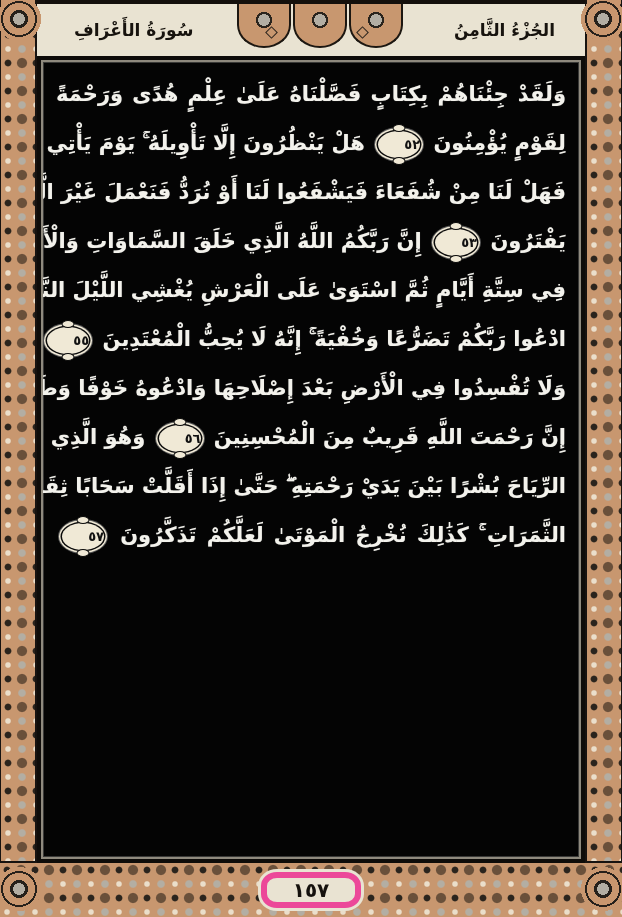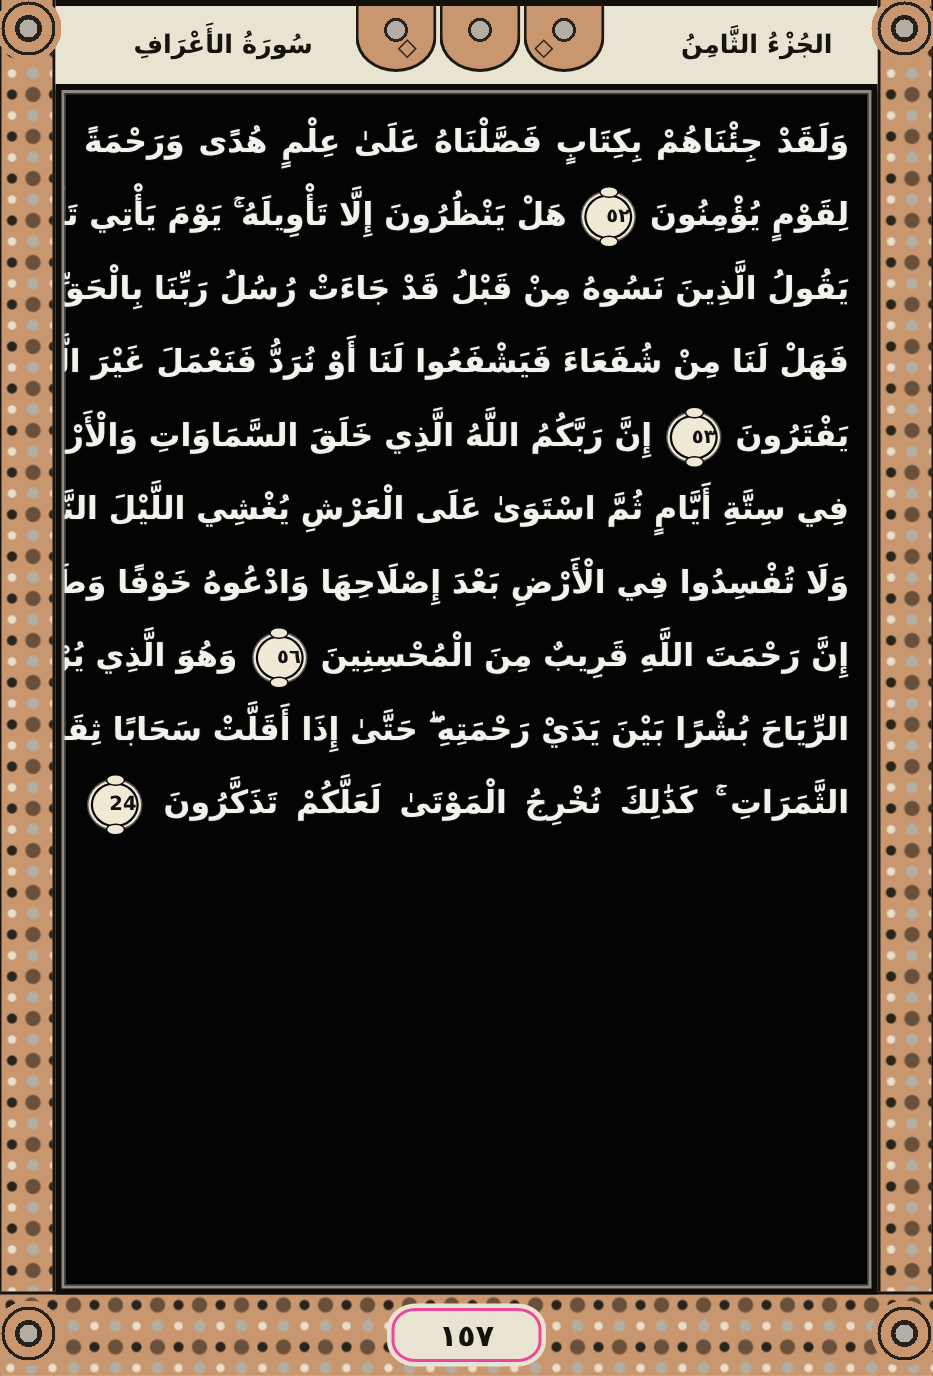--- a/index.html
+++ b/index.html
@@ -43,21 +43,21 @@
   .header-band{
     position:absolute;left:37px;right:37px;top:0;height:60px;
     background:var(--cream);
     border-top:4px solid #14100c;
   }
   .hdr-label{
     position:absolute;top:16px;font-size:17px;font-weight:bold;color:#17130e;
     direction:rtl;white-space:nowrap;letter-spacing:.5px;
   }
   .hdr-juz{right:30px;}
-  .hdr-surah{left:52px;text-align:center;}
+  .hdr-surah{left:37px;text-align:center;}
   .top-ornament{position:absolute;left:200px;top:0;width:172px;height:48px;font-size:0;white-space:nowrap;}
   .arch{
     display:inline-block;width:54px;height:44px;margin-right:2px;
     background:
       radial-gradient(circle at 50% 38%, var(--flower-grey) 0 6px, #2a241d 6px 8px, rgba(0,0,0,0) 8px),
       var(--tan);
     border:2px solid #1c1711;border-top:none;
     border-radius:0 0 56px 56px / 0 0 48px 48px;
   }
   .diamond{
@@ -81,40 +81,40 @@
   .line{
     direction:rtl;unicode-bidi:isolate;
     color:var(--text);
     font-size:21px;font-weight:bold;
     height:49px;line-height:49px;
     text-align:justify;text-align-last:justify;
     white-space:nowrap;
     text-shadow:0 0 1px rgba(255,255,255,.35);
   }
   .ayah{
-    display:inline-block;width:29px;height:27px;border-radius:50%;
+    display:inline-block;width:42px;height:27px;border-radius:50%;
     background:var(--marker-bg);
     box-shadow:0 0 0 1.5px #0a0a0a, 0 0 0 3px var(--marker-bg), 0 0 0 4px #555;
     color:#111;font-size:13px;font-weight:bold;
     line-height:27px;text-align:center;vertical-align:middle;
     position:relative;margin:0 6px;text-shadow:none;
   }
   .ayah::before,.ayah::after{
     content:"";position:absolute;left:50%;transform:translateX(-50%);
     width:11px;height:6px;background:var(--marker-bg);
     border:1px solid #0a0a0a;border-radius:50%;
   }
   .ayah::before{top:-7px;} .ayah::after{bottom:-7px;}
 
   
   .cartouche{
     position:absolute;left:50%;bottom:9px;transform:translateX(-50%);
     width:100px;height:36px;
     background:var(--cream);
-    border:2px solid #ec4899;border-radius:16px / 14px;
+    border:6px solid #ec4899;border-radius:16px / 14px;
     box-shadow:0 0 0 3px var(--cream);
     display:flex;align-items:center;justify-content:center;
   }
   .page-num{font-size:20px;font-weight:bold;color:#15110d;letter-spacing:3px;direction:rtl;}
 </style>
 </head>
 <body>
 
 <div class="page">
 
@@ -134,28 +134,28 @@
 
   <div class="corner c-tl"></div>
   <div class="corner c-tr"></div>
   <div class="corner c-bl"></div>
   <div class="corner c-br"></div>
 
   <div class="content">
     <div class="lines">
         <div class="line"><span>وَلَقَدْ جِئْنَاهُمْ بِكِتَابٍ فَصَّلْنَاهُ عَلَىٰ عِلْمٍ هُدًى وَرَحْمَةً</span> </div>
         <div class="line"><span>لِقَوْمٍ يُؤْمِنُونَ</span> <span class="ayah">٥٢</span> <span>هَلْ يَنْظُرُونَ إِلَّا تَأْوِيلَهُ ۚ يَوْمَ يَأْتِي تَأْوِيلُهُ</span> </div>
-        <div class="line"><span>يَقُولُ الَّذِينَ نَسُوهُ مِنْ قَبْلُ قَدْ جَاءَتْ رُسُلُ رَبِّنَا بِالْحَقِّ</span> </div>
         <div class="line"><span>فَهَلْ لَنَا مِنْ شُفَعَاءَ فَيَشْفَعُوا لَنَا أَوْ نُرَدُّ فَنَعْمَلَ غَيْرَ الَّذِي</span> </div>
         <div class="line"><span>يَفْتَرُونَ</span> <span class="ayah">٥٣</span> <span>إِنَّ رَبَّكُمُ اللَّهُ الَّذِي خَلَقَ السَّمَاوَاتِ وَالْأَرْضَ</span> </div>
         <div class="line"><span>فِي سِتَّةِ أَيَّامٍ ثُمَّ اسْتَوَىٰ عَلَى الْعَرْشِ يُغْشِي اللَّيْلَ النَّهَارَ</span> </div>
+        <div class="line"><span>ادْعُوا رَبَّكُمْ تَضَرُّعًا وَخُفْيَةً ۚ إِنَّهُ لَا يُحِبُّ الْمُعْتَدِينَ</span> <span class="ayah">٥٥</span> </div>
         <div class="line"><span>وَلَا تُفْسِدُوا فِي الْأَرْضِ بَعْدَ إِصْلَاحِهَا وَادْعُوهُ خَوْفًا وَطَمَعًا</span> </div>
         <div class="line"><span>إِنَّ رَحْمَتَ اللَّهِ قَرِيبٌ مِنَ الْمُحْسِنِينَ</span> <span class="ayah">٥٦</span> <span>وَهُوَ الَّذِي يُرْسِلُ</span> </div>
         <div class="line"><span>الرِّيَاحَ بُشْرًا بَيْنَ يَدَيْ رَحْمَتِهِ ۖ حَتَّىٰ إِذَا أَقَلَّتْ سَحَابًا ثِقَالًا</span> </div>
-        <div class="line"><span>الثَّمَرَاتِ ۚ كَذَٰلِكَ نُخْرِجُ الْمَوْتَىٰ لَعَلَّكُمْ تَذَكَّرُونَ</span> <span class="ayah">24</span> </div>
+        <div class="line"><span>الثَّمَرَاتِ ۚ كَذَٰلِكَ نُخْرِجُ الْمَوْتَىٰ لَعَلَّكُمْ تَذَكَّرُونَ</span> <span class="ayah">٥٧</span> </div>
       </div>
   </div>
 
   <div class="cartouche">
     <span class="page-num">١٥٧</span>
   </div>
 
 </div>
 
 </body></html>

